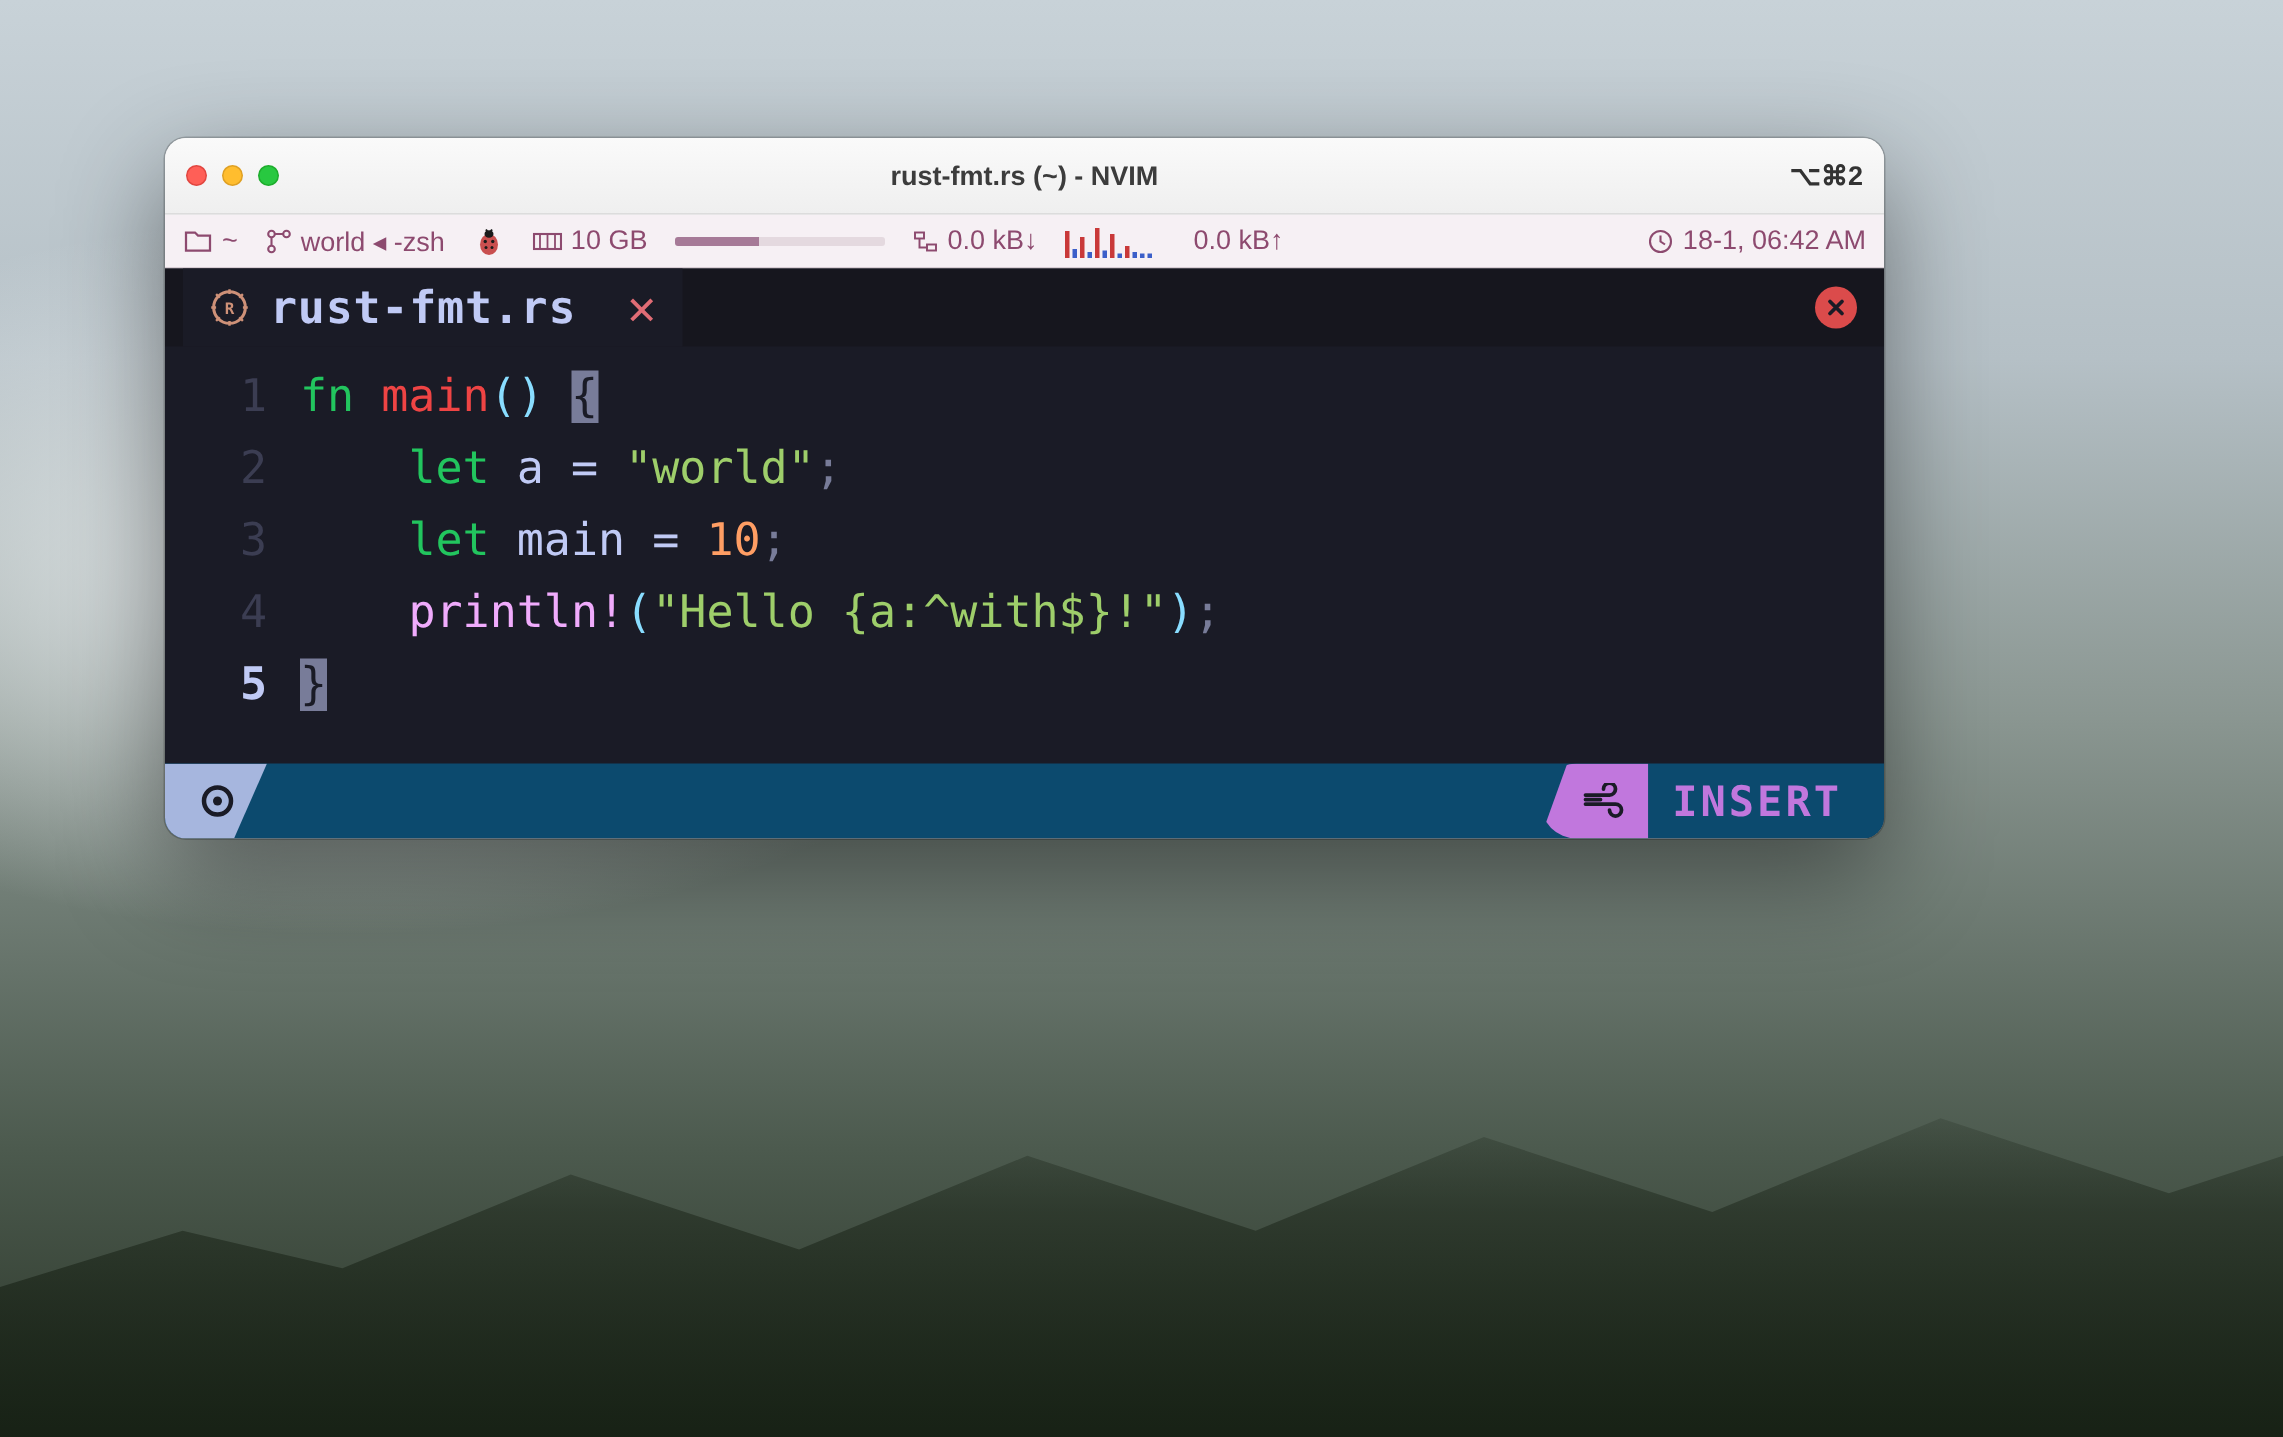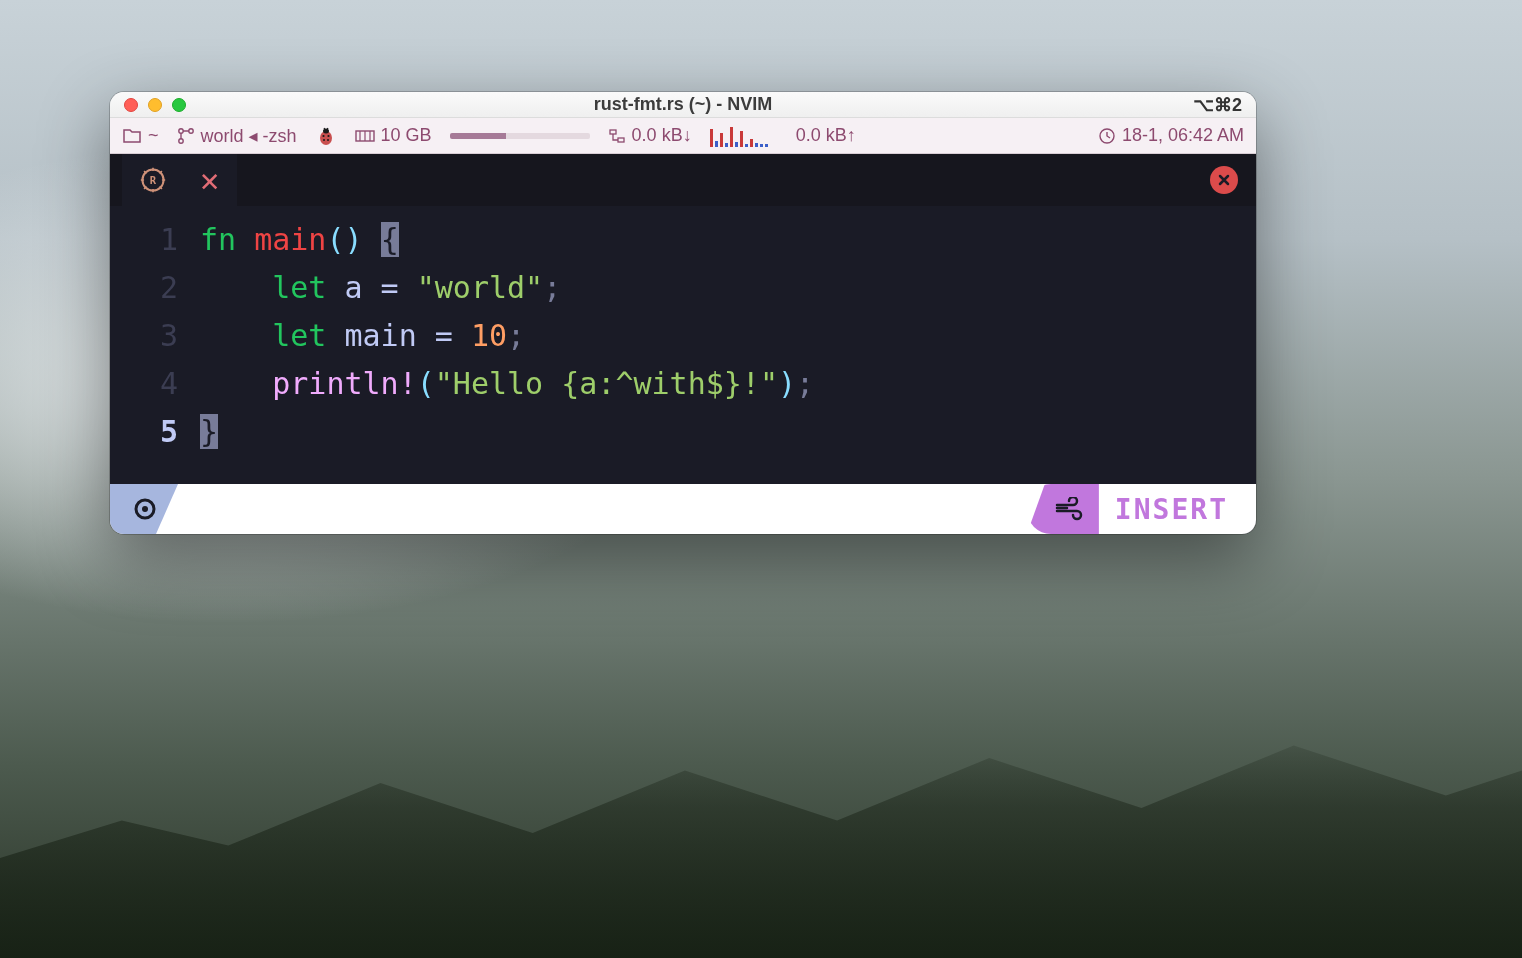--- a/index.html
+++ b/index.html
@@ -35,21 +35,21 @@
       width: 1146px;
       border-radius: 14px;
       background: #f0f0f0;
       box-shadow: 0 25px 70px rgba(0,0,0,0.45), 0 0 0 1px rgba(0,0,0,0.2);
       overflow: hidden;
       z-index: 10;
     }
 
     
     .titlebar {
-      height: 26px;
+      height: 51px;
       background: linear-gradient(#fafafa, #efefef);
       display: flex;
       align-items: center;
       padding: 0 14px;
       position: relative;
       border-bottom: 1px solid #dcdcdc;
       gap: 20px;
     }
     .traffic-lights { display: flex; gap: 10px; }
     .tl { width: 14px; height: 14px; border-radius: 50%; }
@@ -172,21 +172,21 @@
     .num { color: #ff9e64; margin-top: 26px; }
     .macro { color: #f0abfc; }
     .cursor-block {
       background: #787c99;
       color: #1a1b26;
     }
 
     
     .statusline {
       height: 50px;
-      background: #ffffff;
+      background: #0c4a6e;
       display: flex;
       align-items: center;
       font-size: 28px;
       font-weight: 700;
       justify-content: flex-end;
     }
     .statusline-left {
       display: flex;
       align-items: center;
       height: 100%;
@@ -322,20 +322,21 @@
       <div class="tab">
         <span class="rust-icon">
           <svg width="26" height="26" viewBox="0 0 32 32">
               <circle cx="16" cy="16" r="13" fill="none" stroke="#ce9178" stroke-width="2.5"></circle>
               <g stroke="#ce9178" stroke-width="2">
                 <path d="M16 1v4M16 27v4M1 16h4M27 16h4M5 5l3 3M24 24l3 3M27 5l-3 3M5 27l3-3"></path>
               </g>
               <text x="16" y="21" text-anchor="middle" font-size="13" font-weight="900" fill="#ce9178">R</text>
             </svg>
         </span>
+        <span class="tab-name">rust-fmt.rs</span>
         <span class="tab-close">✕</span>
       </div>
       <div class="tabbar-close">
         <svg width="14" height="14" viewBox="0 0 14 14">
             <path d="M3 3l8 8M11 3l-8 8" stroke="#1a1b26" stroke-width="2.5" stroke-linecap="round"></path>
           </svg>
       </div>
     </div>
 
     <div class="code" id="code-block">

